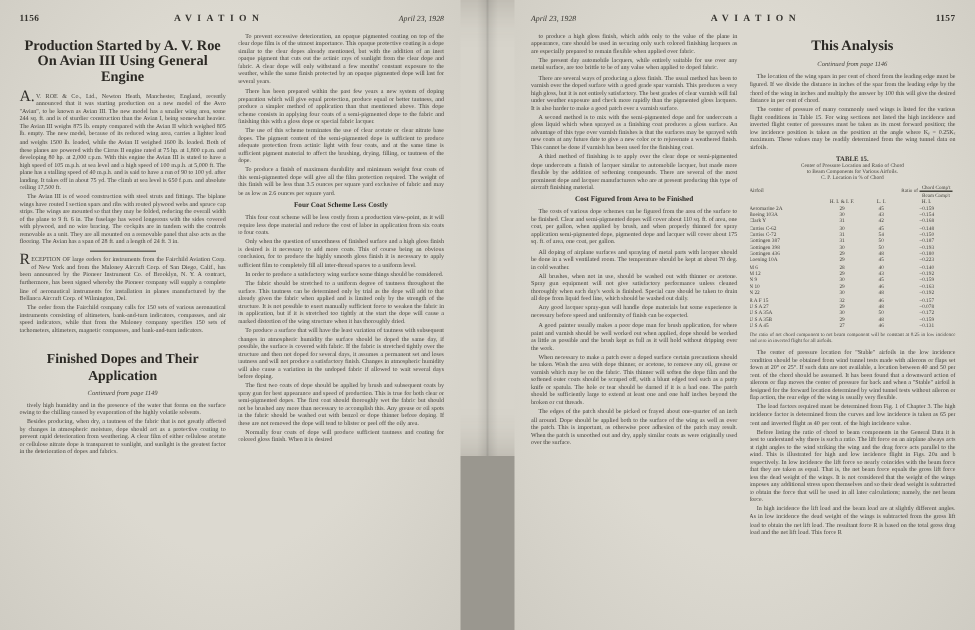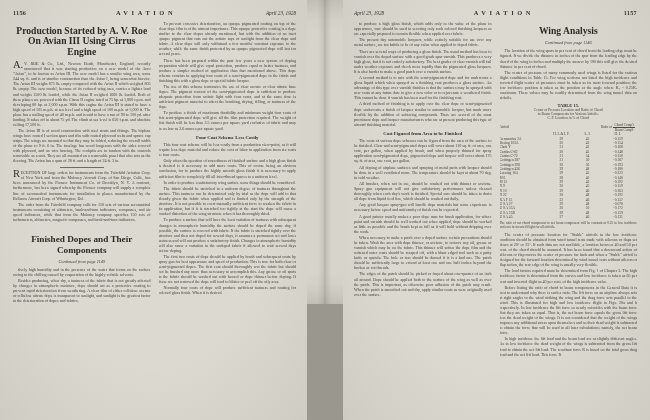--- a/index.html
+++ b/index.html
@@ -47,32 +47,32 @@
 <div class="spread">
 
   <div class="page left">
     <div class="pagehead">
       <span class="folio">1156</span>
       <span class="journal">AVIATION</span>
       <span class="issuedate">April 23, 1928</span>
     </div>
     <div class="cols">
       <div class="col">
-        <h1><span>Production Started by A. V. Roe</span><br><span>On Avian III Using Cirrus Engine</span></h1>
+        <h1><span>Production Started by A. V. Roe</span><br><span>On Avian III Using General Engine</span></h1>
         <div class="body dc">
             <p>A. V. ROE &amp; Co., Ltd., Newton Heath, Manchester, England, recently announced that it was starting production on a new model of the Avro "Avian", to be known as Avian III. The new model has a smaller wing area, some 244 sq. ft. and is of sturdier construction than the Avian I, being somewhat heavier. The Avian III weighs 875 lb. empty compared with the Avian II which weighed 805 lb. empty. The new model, because of its reduced wing area, carries a lighter load and weighs 1500 lb. loaded, while the Avian II weighed 1600 lb. loaded. Both of these planes are powered with the Cirrus II engine rated at 75 hp. at 1,800 r.p.m. and developing 80 hp. at 2,000 r.p.m. With this engine the Avian III is stated to have a high speed of 105 m.p.h. at sea level and a high speed of 100 m.p.h. at 5,000 ft. The plane has a stalling speed of 40 m.p.h. and is said to have a run of 90 to 100 yd. after landing. It takes off in about 75 yd. The climb at sea level is 650 f.p.m. and absolute ceiling 17,500 ft.</p>
             <p>The Avian III is of wood construction with steel struts and fittings. The biplane wings have routed I section spars and ribs with routed plywood webs and spruce cap strips. The wings are mounted so that they may be folded, reducing the overall width of the plane to 9 ft. 6 in. The fuselage has wood longerons with the sides covered with plywood, and no wire bracing. The cockpits are in tandem with the controls removable as a unit. They are all mounted on a removable panel that also acts as the flooring. The Avian has a span of 28 ft. and a length of 24 ft. 3 in.</p>
           </div>
         <div class="sectrule"></div>
         <div class="body dc">
             <p>RECEPTION OF large orders for instruments from the Fairchild Aviation Corp. of New York and from the Maloney Aircraft Corp. of San Diego, Calif., has been announced by the Pioneer Instrument Co. of Brooklyn, N. Y. A contract, furthermore, has been signed whereby the Pioneer company will supply a complete line of aeronautical instruments for installation in planes manufactured by the Bellanca Aircraft Corp. of Wilmington, Del.</p>
             <p>The order from the Fairchild company calls for 150 sets of various aeronautical instruments consisting of altimeters, bank-and-turn indicators, compasses, and air speed indicators, while that from the Maloney company specifies 150 sets of tachometers, altimeters, magnetic compasses, and bank-and-turn indicators.</p>
           </div>
         <div class="spacer6"></div>
-        <h1 class="smaller"><span>Finished Dopes and Their</span><br><span>Components</span></h1>
+        <h1 class="smaller"><span>Finished Dopes and Their</span><br><span>Application</span></h1>
         <div class="contline">Continued from page 1149</div>
         <div class="body">
             <p>tively high humidity and in the presence of the water that forms on the surface owing to the chilling caused by evaporation of the highly volatile solvents.</p>
             <p>Besides producing, when dry, a tautness of the fabric that is not greatly affected by changes in atmospheric moisture, dope should act as a protective coating to prevent rapid deterioration from weathering. A clear film of either cellulose acetate or cellulose nitrate dope is transparent to sunlight, and sunlight is the greatest factor in the deterioration of dopes and fabrics.</p>
           </div>
       </div>
       <div class="col">
         <div class="body">
             <p>To prevent excessive deterioration, an opaque pigmented coating on top of the clear dope film is of the utmost importance. This opaque protective coating is a dope similar to the clear dopes already mentioned, but with the addition of an inert opaque pigment that cuts out the actinic rays of sunlight from the clear dope and fabric. A clear dope will only withstand a few months' constant exposure to the weather, while the same finish protected by an opaque pigmented dope will last for several years.</p>
             <p>There has been prepared within the past few years a new system of doping preparation which will give equal protection, produce equal or better tautness, and produce a simpler method of application than that mentioned above. This dope scheme consists in applying four coats of a semi-pigmented dope to the fabric and finishing this with a gloss dope or special fabric lacquer.</p>
@@ -113,21 +113,21 @@
             <p>The costs of various dope schemes can be figured from the area of the surface to be finished. Clear and semi-pigmented dopes will cover about 110 sq. ft. of area, one coat, per gallon, when applied by brush, and when properly thinned for spray application semi-pigmented dope, pigmented dope and lacquer will cover about 175 sq. ft. of area, one coat, per gallon.</p>
             <p>All doping of airplane surfaces and spraying of metal parts with lacquer should be done in a well ventilated room. The temperature should be kept at about 70 deg. in cold weather.</p>
             <p>All brushes, when not in use, should be washed out with thinner or acetone. Spray gun equipment will not give satisfactory performance unless cleaned thoroughly when each day's work is finished. Special care should be taken to drain all dope from liquid feed line, which should be washed out daily.</p>
             <p>Any good lacquer spray-gun will handle dope materials but some experience is necessary before speed and uniformity of finish can be expected.</p>
             <p>A good painter usually makes a poor dope man for brush application, for where paint and varnish should be well worked out when applied, dope should be worked as little as possible and the brush kept as full as it will hold without dripping over the work.</p>
             <p>When necessary to make a patch over a doped surface certain precautions should be taken. Wash the area with dope thinner, or acetone, to remove any oil, grease or varnish which may be on the fabric. This thinner will soften the dope film and the softened outer coats should be scraped off, with a blunt edged tool such as a putty knife or spatula. The hole or tear should be darned if it is a bad one. The patch should be sufficiently large to extend at least one and one half inches beyond the broken or cut threads.</p>
             <p>The edges of the patch should be picked or frayed about one-quarter of an inch all around. Dope should be applied both to the surface of the wing as well as over the patch. This is important, as otherwise poor adhesion of the patch may result. When the patch is smoothed out and dry, apply similar coats as were originally used over the surface.</p>
           </div>
       </div>
       <div class="col">
-        <h1>Wing Analysis</h1>
+        <h1>This Analysis</h1>
         <div class="contline">Continued from page 1146</div>
         <div class="body">
             <p>The location of the wing spars in per cent of chord from the leading edge must be figured. If we divide the distance in inches of the spar from the leading edge by the chord of the wing in inches and multiply the answer by 100 this will give the desired distance in per cent of chord.</p>
             <p>The center of pressure of many commonly used wings is listed for the various flight conditions in Table 15. For wing sections not listed the high incidence and inverted flight center of pressures must be taken as its most forward position; the low incidence position is taken as the position at the angle where Kᵧ = 0.25Kₓ maximum. These values may be readily determined from the wing tunnel data on airfoils.</p>
           </div>
 
         <div class="t15wrap">
           <div class="t15label">TABLE 15.</div>
           <div class="t15cap">
             <span>Center of Pressure Location and Ratio of Chord</span><br>

